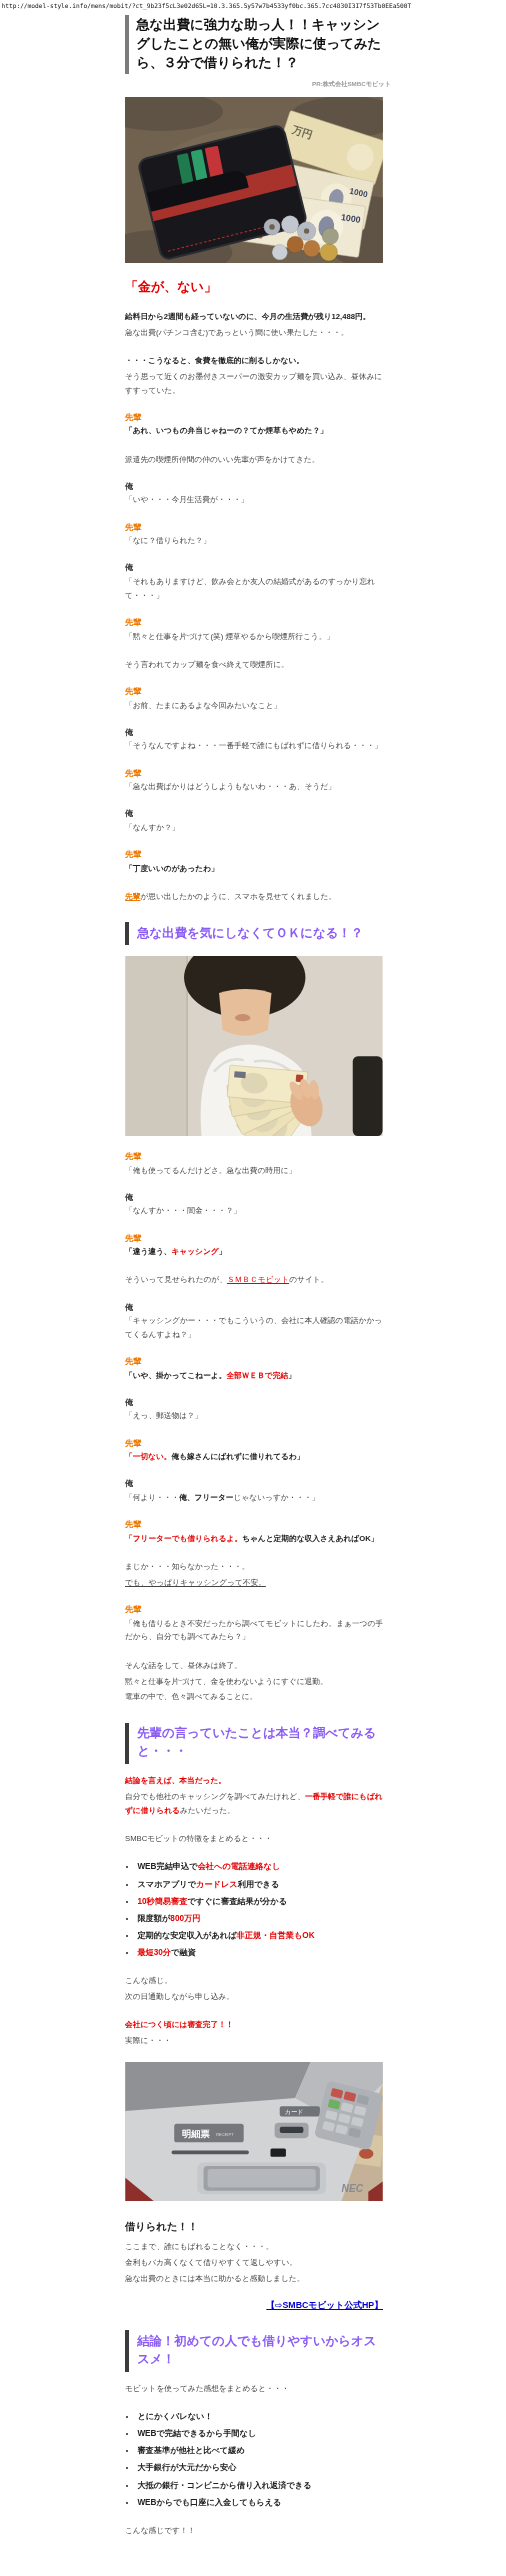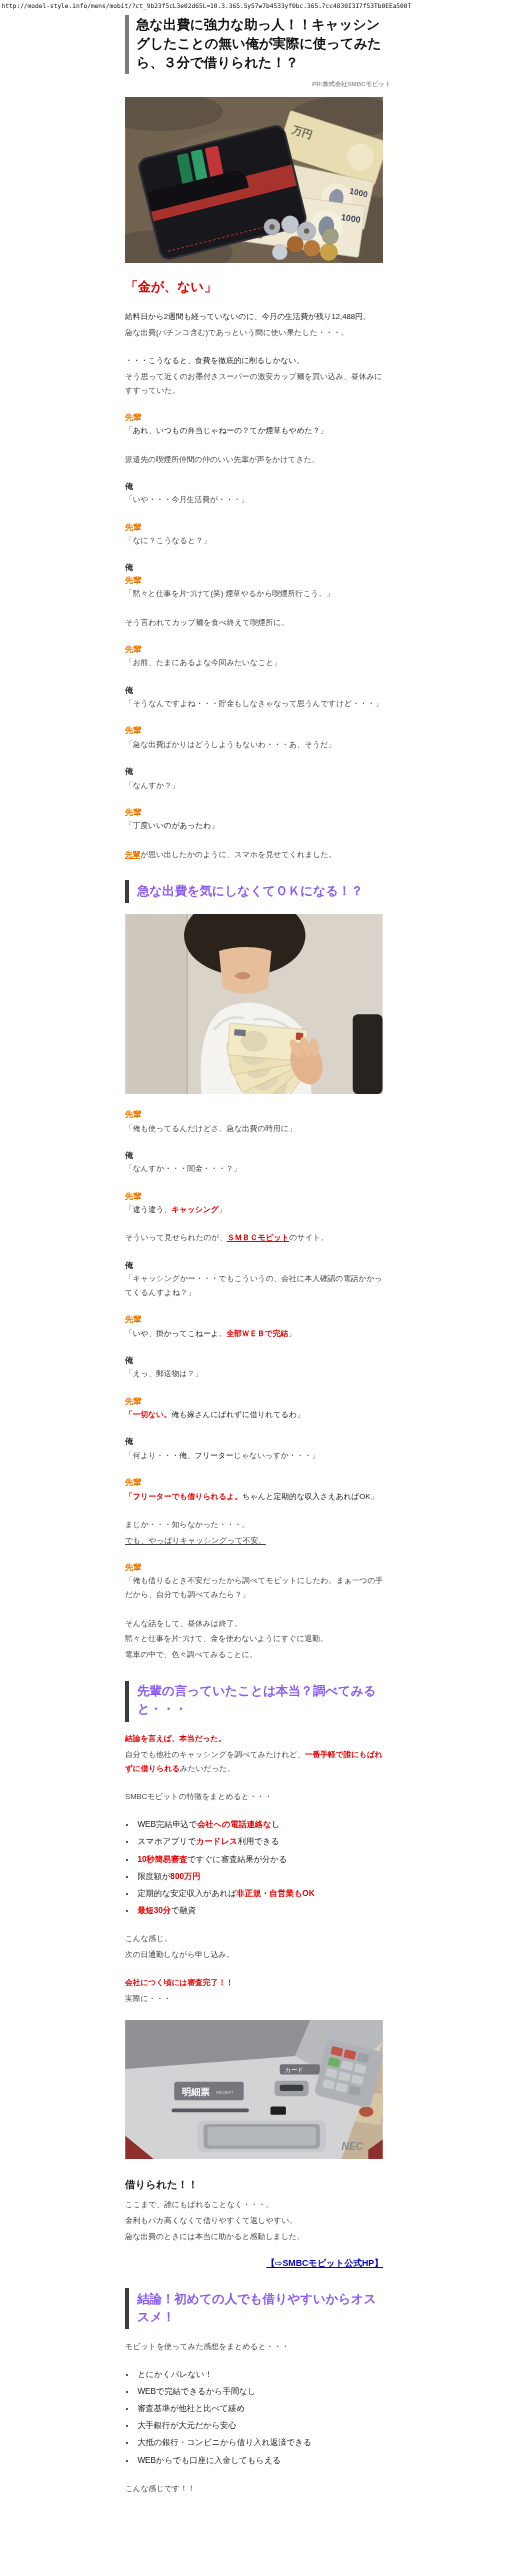--- a/index.html
+++ b/index.html
@@ -10,25 +10,25 @@
   .pr{width:266px;text-align:right;color:#9b9b9b;font-weight:bold;font-size:6.2px;margin:1px 0 8.2px 0;}
   .photo{display:block;margin:0 0 15.5px 0;line-height:0;}
   .h3red{color:#e60000;font-size:13px;font-weight:bold;margin:15.5px 0 13.4px 0;}
   .big{color:#222;font-size:10.3px;font-weight:bold;margin:18.5px 0 6.2px 0;}
   h2.sec{font-size:12.4px;line-height:1.45;color:#8b5cf6;font-weight:bold;border-left:4.1px solid #3b3b3b;padding:2.6px 0 2.6px 8.2px;margin:18.5px 0 10.3px 0;}
   p.line{font-size:7.7px;line-height:1.8;margin:0 0 14.4px 0;}
   p.tight{margin-top:-12.4px;}
   p.label{font-size:8.2px;font-weight:bold;margin:0 0 1.5px 0;}
   p.label.senpai{color:#ee7800;}
   p.label.me{color:#333;}
-  .seg-b{font-weight:normal;color:#222;}
+  .seg-b{font-weight:bold;color:#222;}
   .seg-r{font-weight:bold;color:#e60000;}
   .seg-u{text-decoration:underline;}
   .seg-o{color:#ee7800;font-weight:bold;}
-  a.seg-lr{color:#e60000;font-weight:bold;text-decoration:underline;cursor:pointer;}
+  a.seg-lr{color:#e60000;font-weight:normal;text-decoration:underline;cursor:pointer;}
   a.seg-lb{color:#0000cc;font-weight:bold;text-decoration:underline;font-size:8.8px;cursor:pointer;}
   .rlink{text-align:right;margin:10.3px 0 16.5px 0;}
   ul.feat{margin:0 0 14.4px 0;padding:0 0 0 12.4px;color:#222;}
   ul.feat li{font-size:8.2px;font-weight:bold;line-height:1.65;margin:0 0 3.6px 0;}
   svg text{font-family:"Liberation Sans","DejaVu Sans",sans-serif;}
 </style>
 </head>
 <body>
 
 <div class="urlline">http://model-style.info/mens/mobit/?ct_9b23f5cL3e02d65L=10.3.365.5y57w7b4533yf0bc.365.7cc4830I3I7f53Tb0EEa500T</div>
@@ -108,29 +108,30 @@
       <p class="line"><span class="seg-b">給料日から2週間も経っていないのに、今月の生活費が残り12,488円。</span></p>
       <p class="line tight"><span>急な出費(パチンコ含む)であっという間に使い果たした・・・。</span></p>
       <p class="line"><span class="seg-b">・・・こうなると、食費を徹底的に削るしかない。</span></p>
       <p class="line tight"><span>そう思って近くのお墨付きスーパーの激安カップ麺を買い込み、昼休みにすすっていた。</span></p>
       <p class="label senpai">先輩</p>
       <p class="line"><span class="seg-b">「あれ、いつもの弁当じゃねーの？てか煙草もやめた？」</span></p>
       <p class="line"><span>派遣先の喫煙所仲間の仲のいい先輩が声をかけてきた。</span></p>
       <p class="label me">俺</p>
       <p class="line"><span>「いや・・・今月生活費が・・・」</span></p>
       <p class="label senpai">先輩</p>
-      <p class="line"><span>「なに？こうなると？」</span></p>
-      <p class="label me">俺</p>
+      <p class="line"><span>「なに？借りられた？」</span></p>
+      <p class="label me">俺</p>
+      <p class="line"><span>「それもありますけど、飲み会とか友人の結婚式があるのすっかり忘れて・・・」</span></p>
       <p class="label senpai">先輩</p>
       <p class="line"><span>「黙々と仕事を片づけて(笑) 煙草やるから喫煙所行こう。」</span></p>
       <p class="line"><span>そう言われてカップ麺を食べ終えて喫煙所に。</span></p>
       <p class="label senpai">先輩</p>
       <p class="line"><span>「お前、たまにあるよな今回みたいなこと」</span></p>
       <p class="label me">俺</p>
-      <p class="line"><span>「そうなんですよね・・・貯金もしなきゃなって思うんですけど・・・」</span></p>
+      <p class="line"><span>「そうなんですよね・・・一番手軽で誰にもばれずに借りられる・・・」</span></p>
       <p class="label senpai">先輩</p>
       <p class="line"><span>「急な出費ばかりはどうしようもないわ・・・あ、そうだ」</span></p>
       <p class="label me">俺</p>
       <p class="line"><span>「なんすか？」</span></p>
       <p class="label senpai">先輩</p>
       <p class="line"><span class="seg-b">「丁度いいのがあったわ」</span></p>
       <p class="line"><span class="seg-o seg-u">先輩</span><span>が思い出したかのように、スマホを見せてくれました。</span></p>
       <h2 class="sec">急な出費を気にしなくてＯＫになる！？</h2>
       <div class="photo">
     <svg width="258" height="180" viewBox="0 0 500 350">

